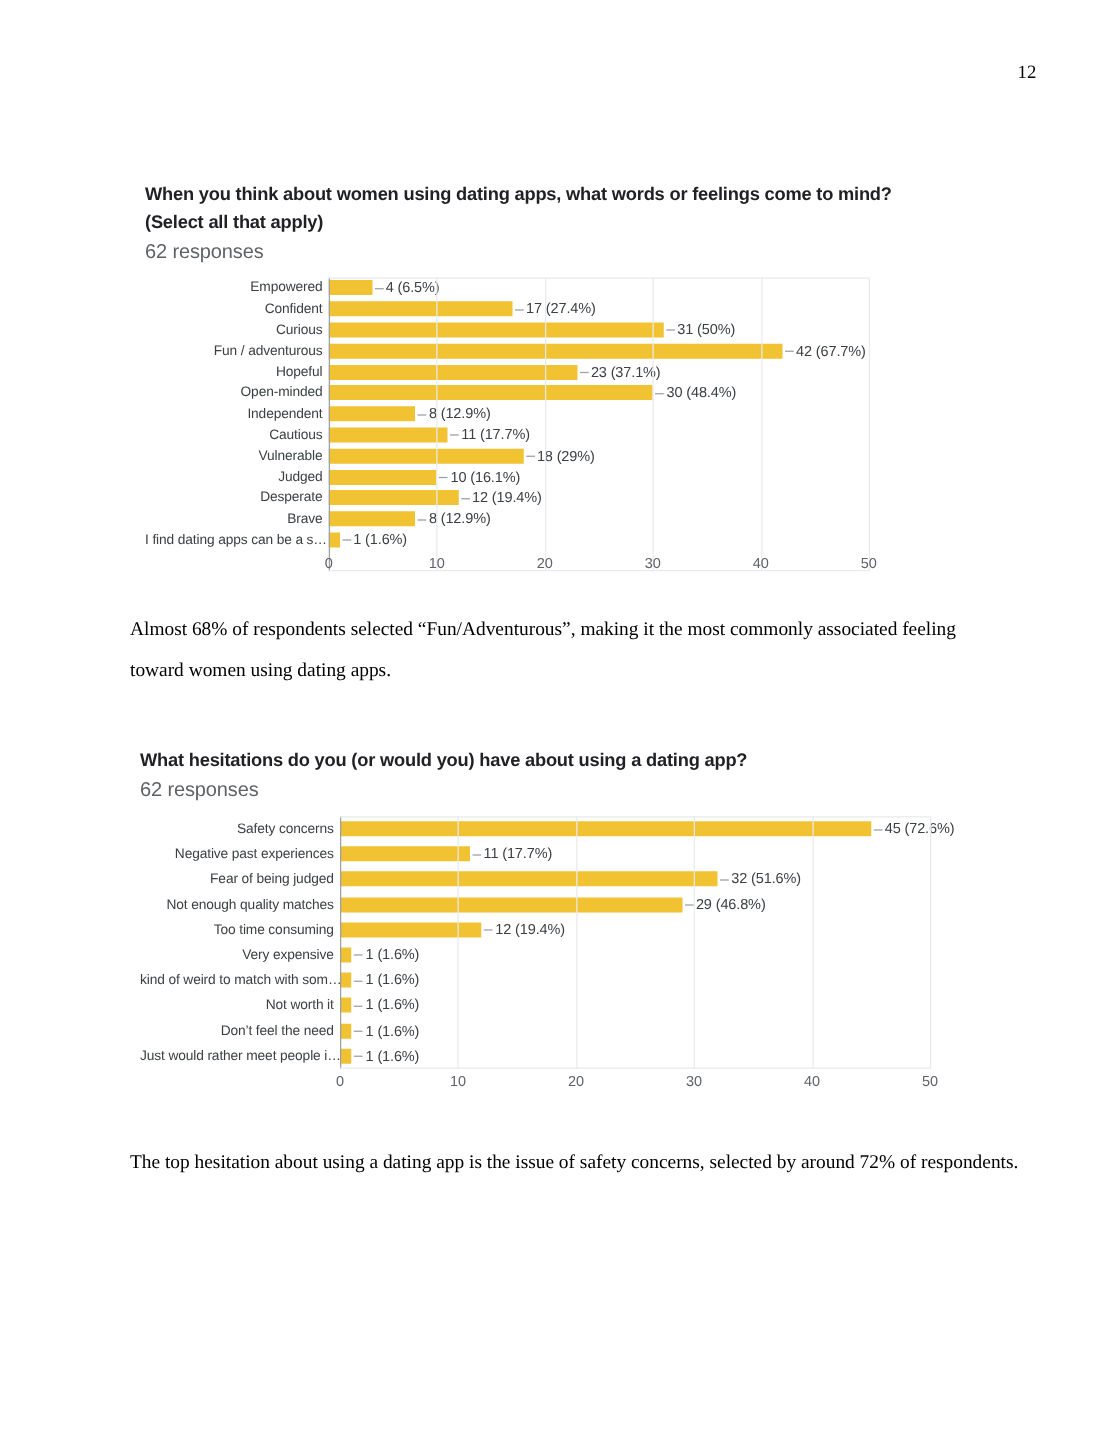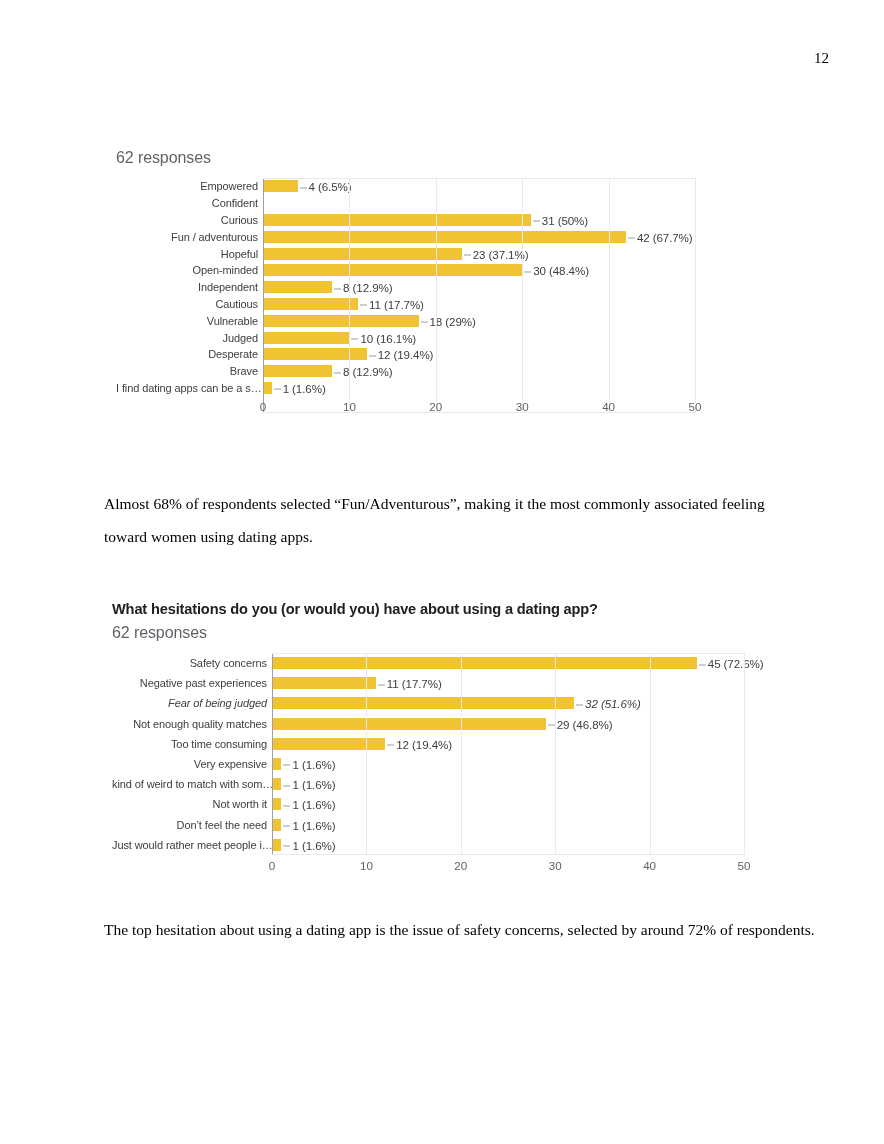--- a/index.html
+++ b/index.html
@@ -156,33 +156,38 @@
   }
 </style>
 </head>
 <body>
 
 <div class="page">
 
   <div class="page-number">12</div>
 
   <div class="chart-block" style="left:116px; top:145px; width:640px;">
+    <div class="chart-title">When you think about women using dating apps, what words or feelings come to mind? (Select all that apply)</div>
     <div class="chart-responses">62 responses</div>
 
     <div class="plot-wrap" style="width:626px;">
       <div class="rows" id="rows-0">
           <div class="row" style="height: 16.8px;">
             <div class="row-label" style="width: 147px;">Empowered</div>
             <div class="bar-area">
               <div class="bar" style="width: 34.56px; background: rgb(241, 194, 50);"></div>
               <div class="bar-value" style="left: 36.56px;">4 (6.5%)</div>
             </div>
           </div>
           <div class="row" style="height: 16.8px;">
             <div class="row-label" style="width: 147px;">Confident</div>
+            <div class="bar-area">
+              <div class="bar" style="width: 146.88px; background: rgb(241, 194, 50);"></div>
+              <div class="bar-value" style="left: 148.88px;">17 (27.4%)</div>
+            </div>
           </div>
           <div class="row" style="height: 16.8px;">
             <div class="row-label" style="width: 147px;">Curious</div>
             <div class="bar-area">
               <div class="bar" style="width: 267.84px; background: rgb(241, 194, 50);"></div>
               <div class="bar-value" style="left: 269.84px;">31 (50%)</div>
             </div>
           </div>
           <div class="row" style="height: 16.8px;">
             <div class="row-label" style="width: 147px;">Fun / adventurous</div>
@@ -291,21 +296,21 @@
               <div class="bar-value" style="left: 426.8px;">45 (72.6%)</div>
             </div>
           </div>
           <div class="row" style="height: 20.2px;">
             <div class="row-label" style="width: 160px;">Negative past experiences</div>
             <div class="bar-area">
               <div class="bar" style="width: 103.84px; background: rgb(241, 194, 50);"></div>
               <div class="bar-value" style="left: 105.84px;">11 (17.7%)</div>
             </div>
           </div>
-          <div class="row" style="height: 20.2px; font-style: italic;">
+          <div class="row" style="height: 20.2px;">
             <div class="row-label" style="width: 160px;">Fear of being judged</div>
             <div class="bar-area">
               <div class="bar" style="width: 302.08px; background: rgb(241, 194, 50);"></div>
               <div class="bar-value" style="left: 304.08px;">32 (51.6%)</div>
             </div>
           </div>
           <div class="row" style="height: 20.2px;">
             <div class="row-label" style="width: 160px;">Not enough quality matches</div>
             <div class="bar-area">
               <div class="bar" style="width: 273.76px; background: rgb(241, 194, 50);"></div>

